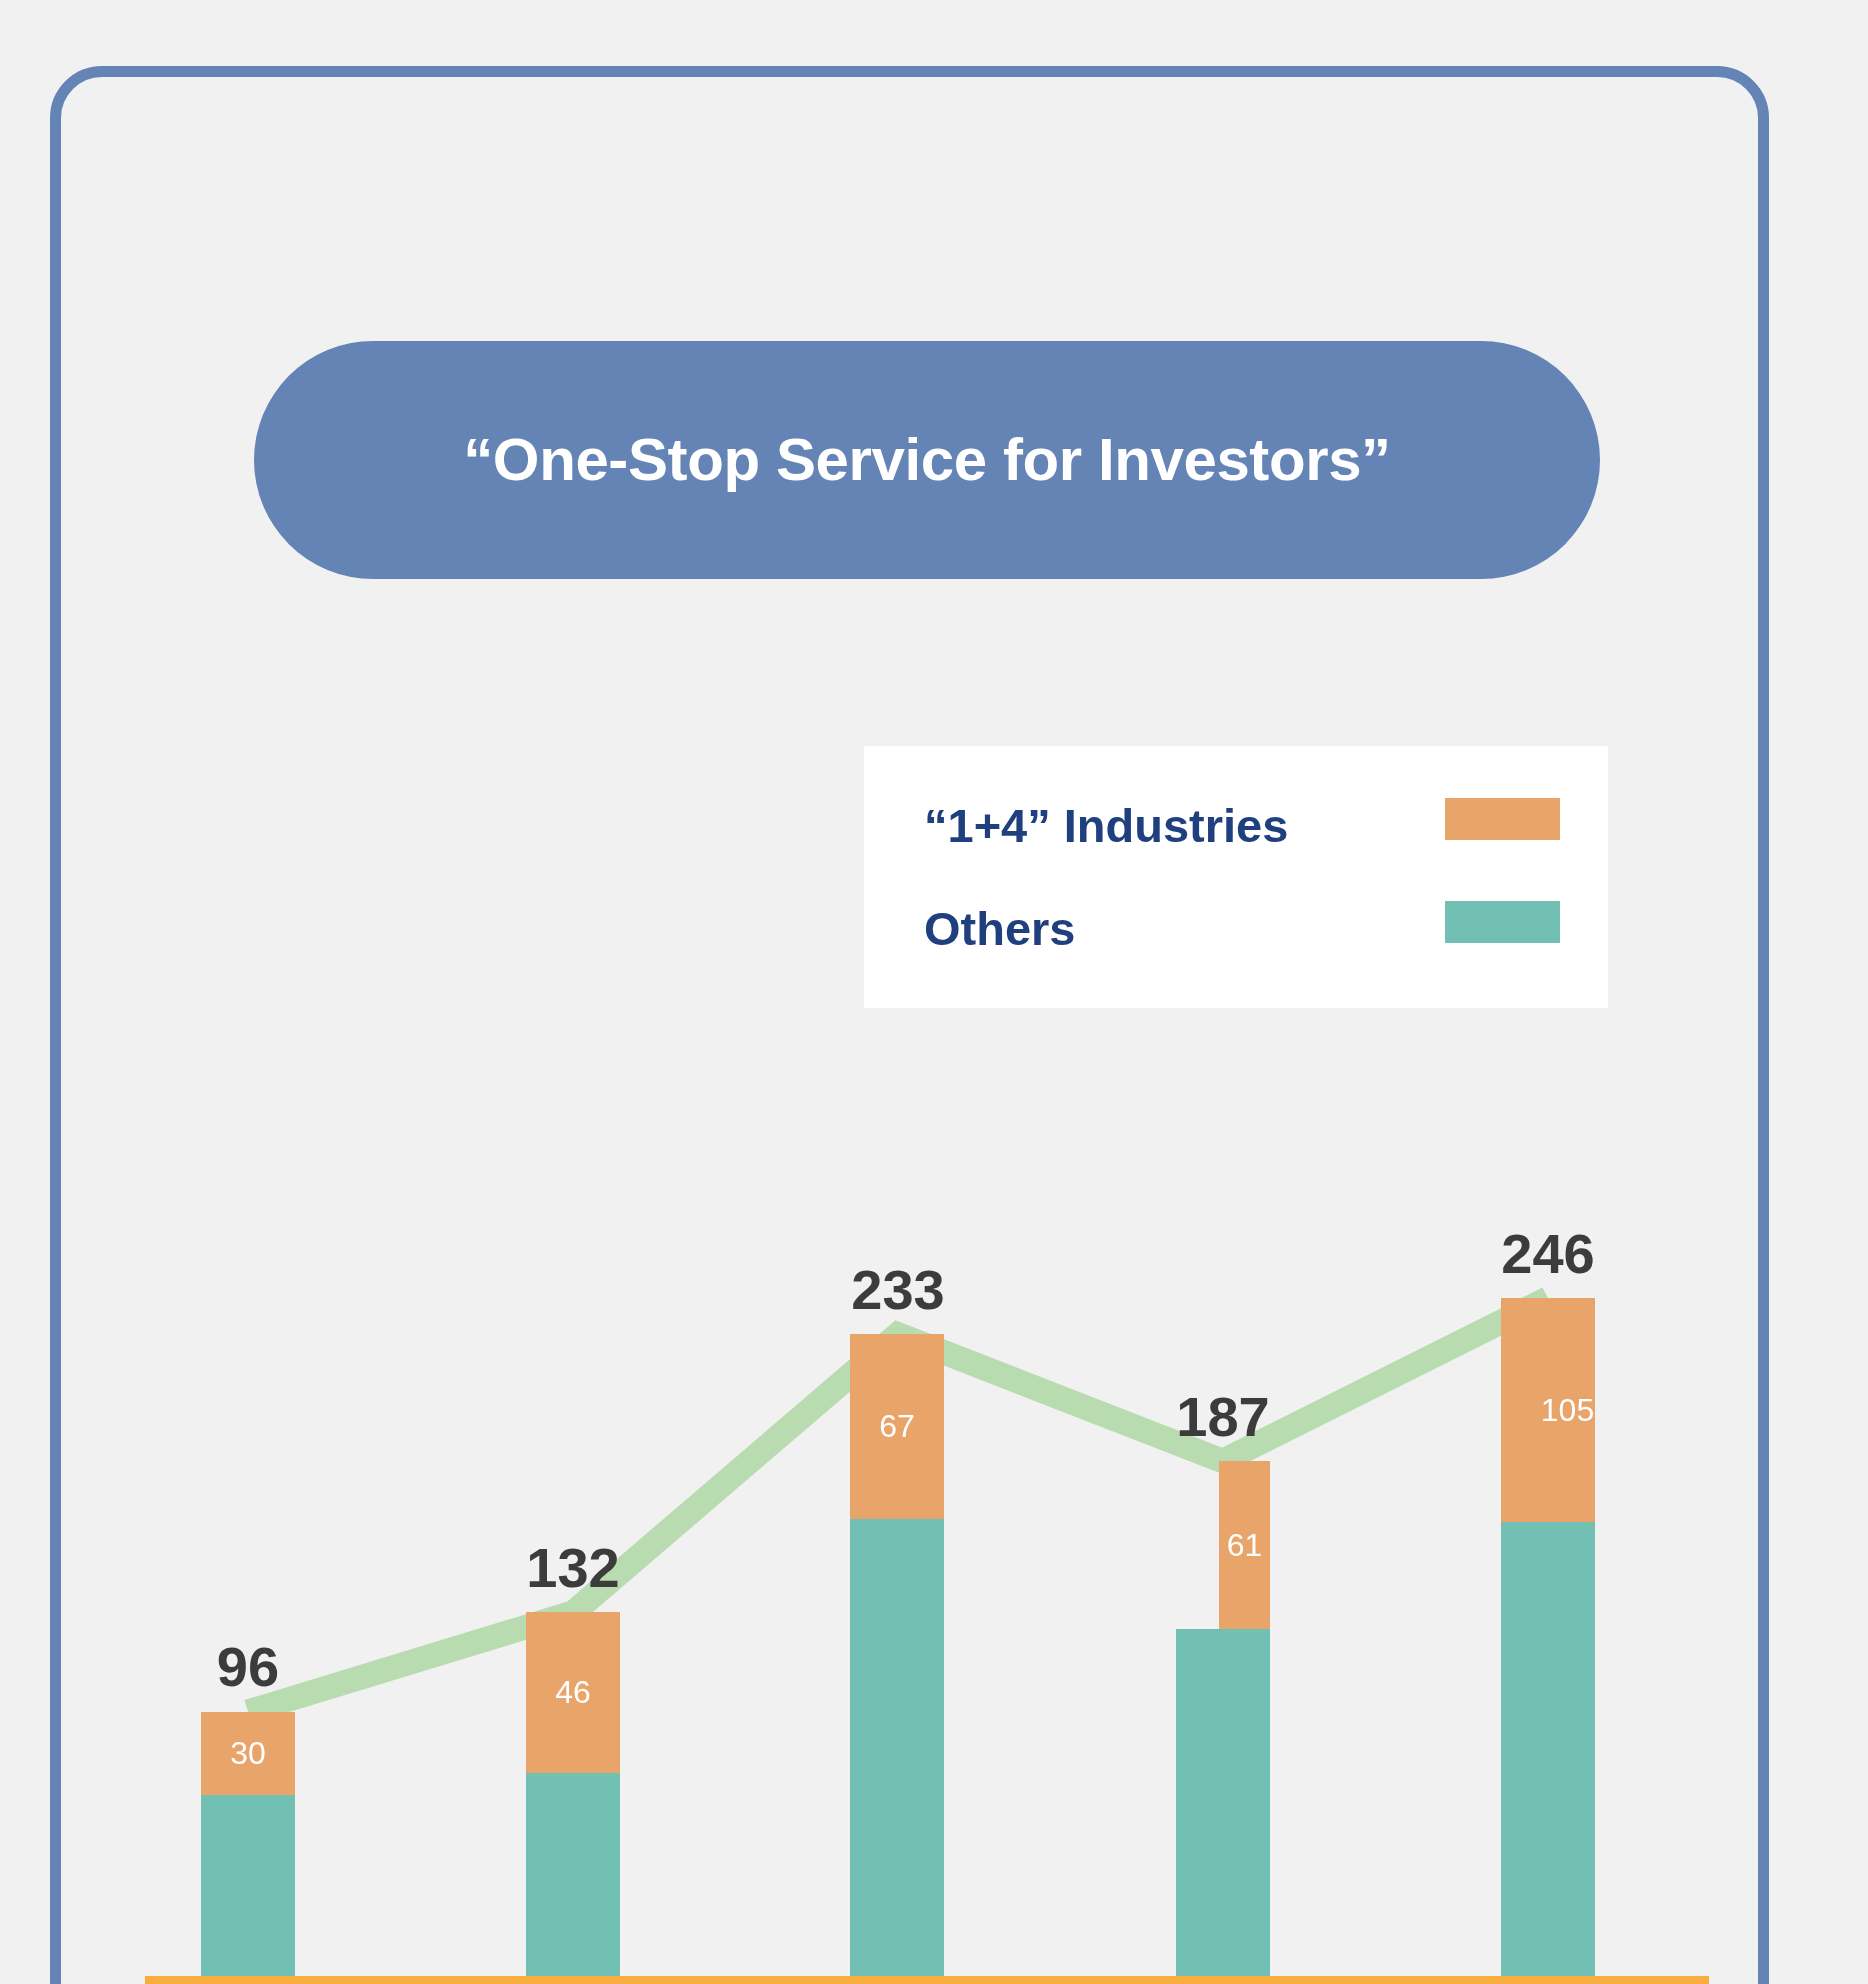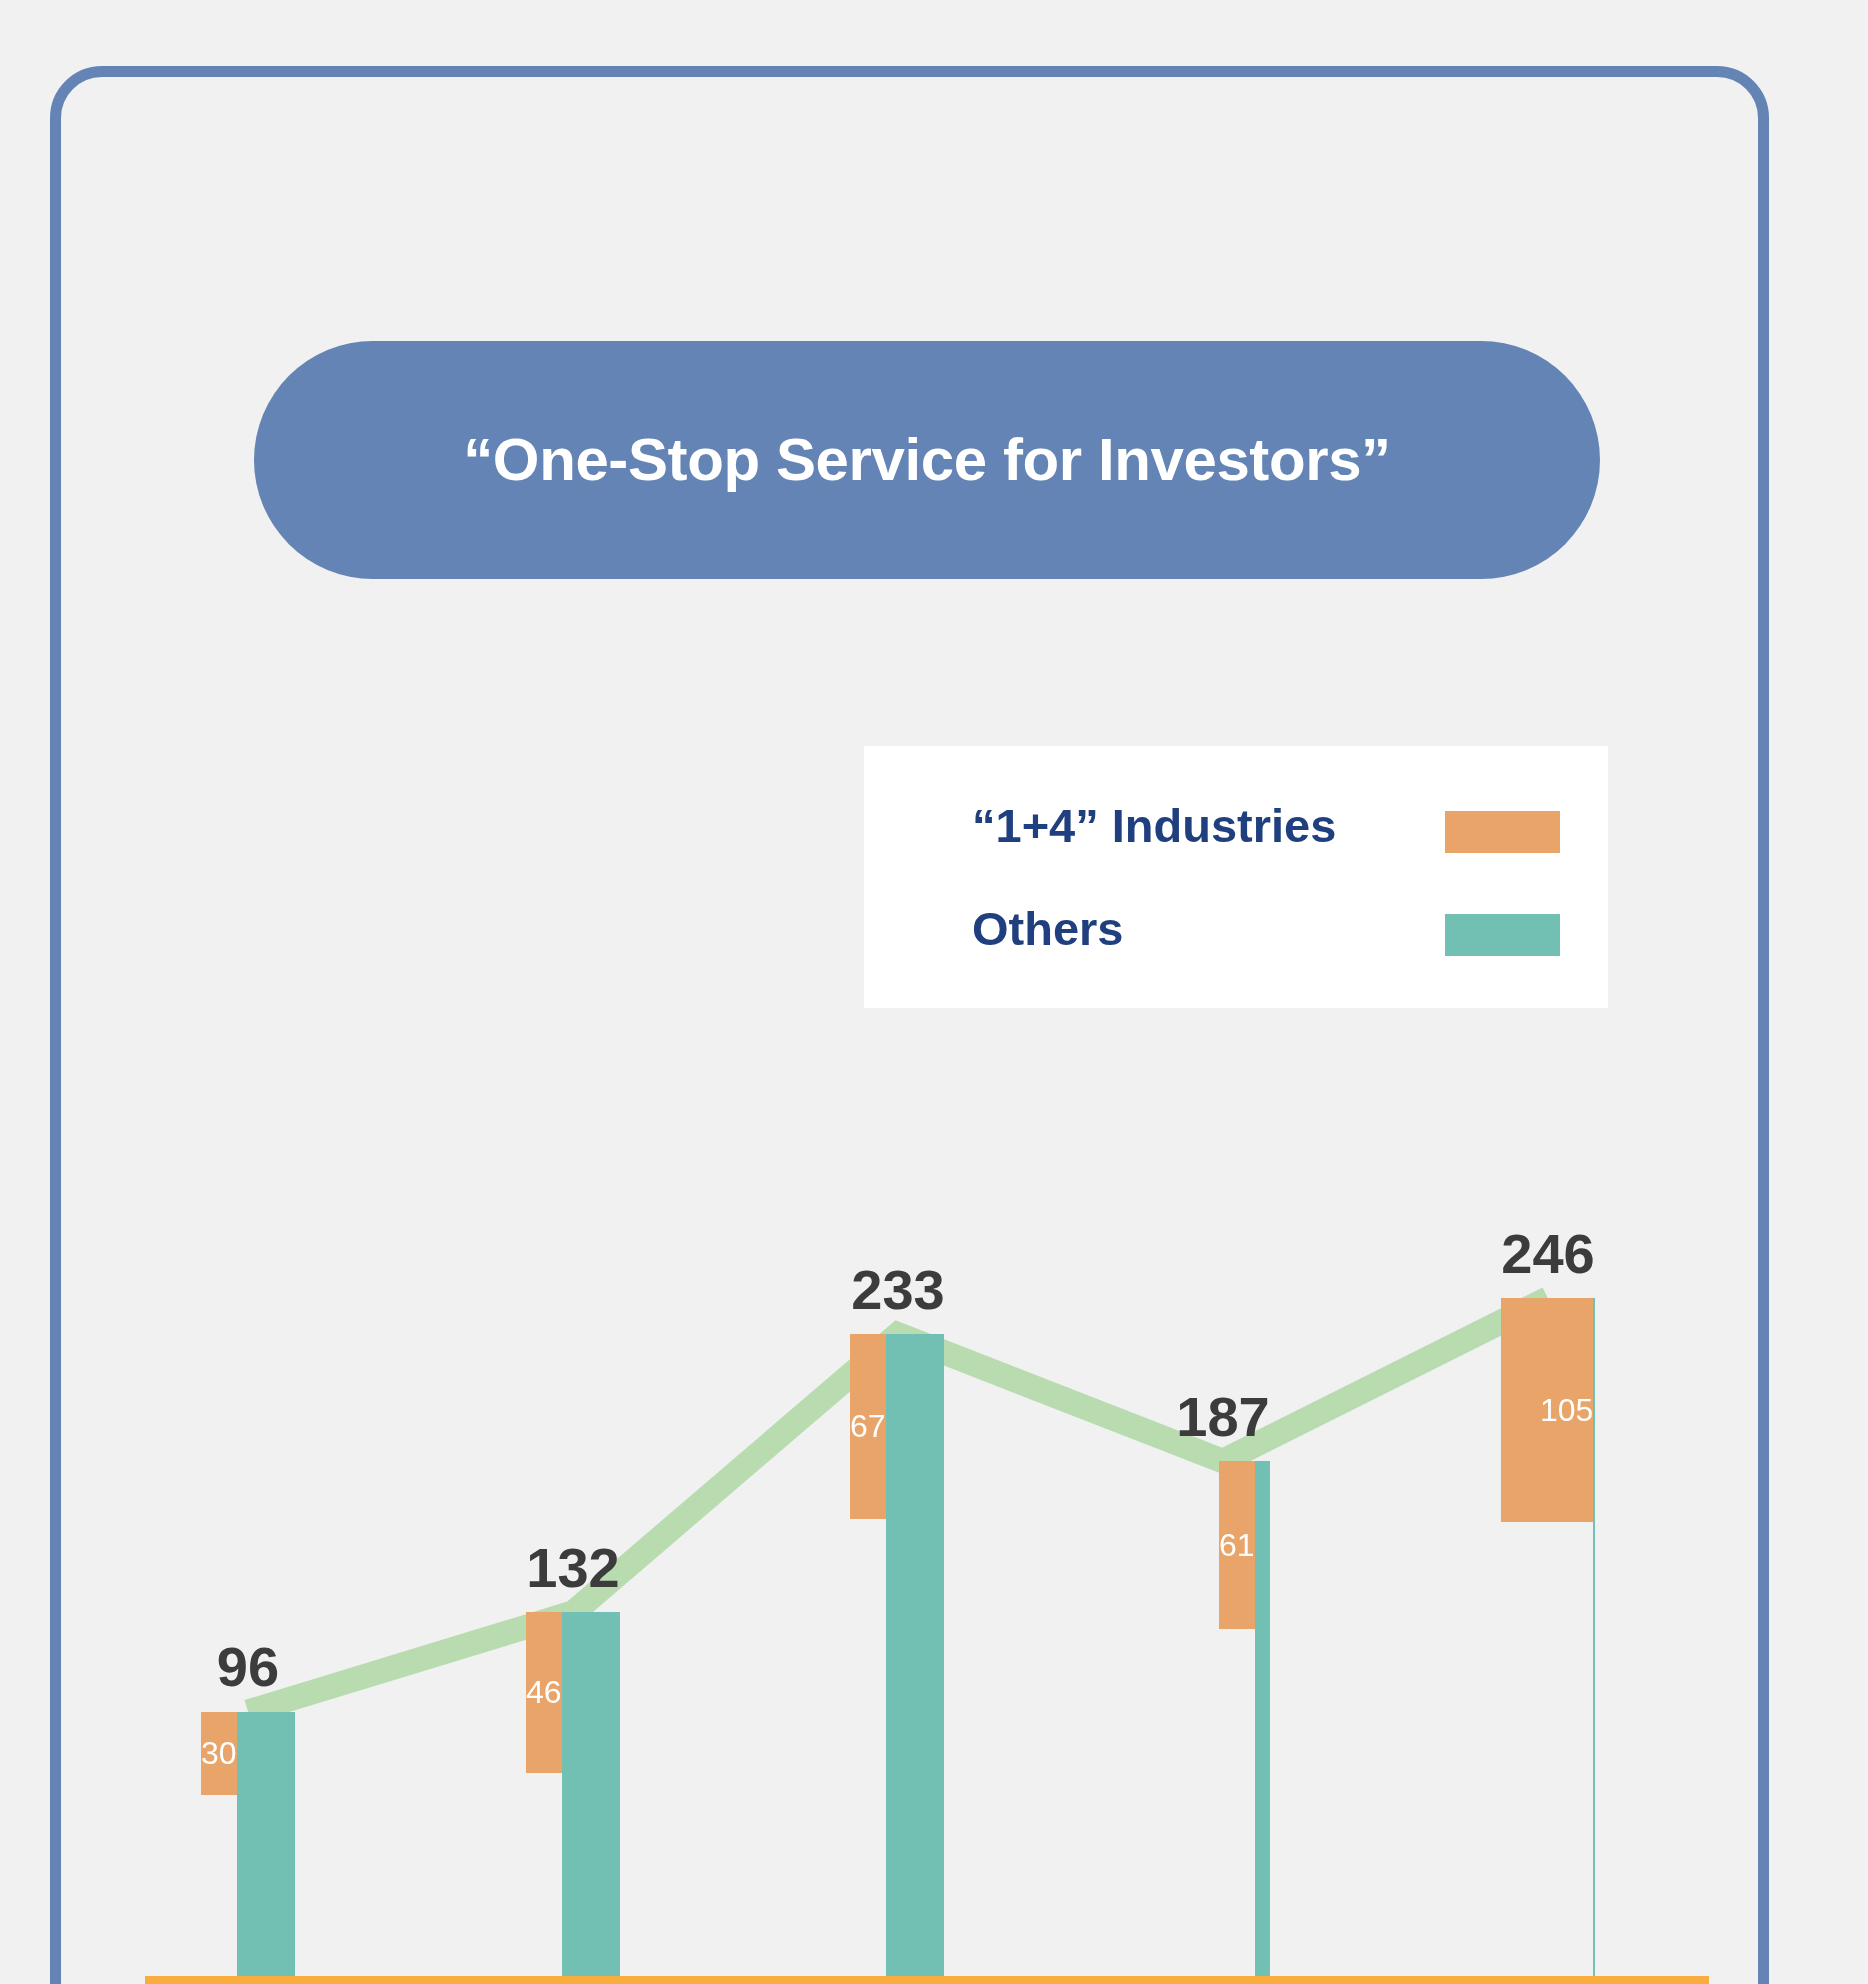--- a/index.html
+++ b/index.html
@@ -43,21 +43,21 @@
     position: absolute;
     left: 864px; top: 746px;
     width: 744px; height: 262px;
     background: #ffffff;
     display: flex; flex-direction: column;
     justify-content: center;
     padding: 0 48px 0 60px;
     gap: 48px;
   }
   .legend-row {
-    display: flex; align-items: flex-end; justify-content: space-between; margin-left: 48px;
+    display: flex; align-items: flex-start; justify-content: space-between;
   }
   .legend-label {
     font-size: 47px; font-weight: bold;
     color: #1f3f7f; white-space: nowrap;
   }
   .legend-swatch { width: 115px; height: 42px; flex: 0 0 auto; }
 
   
   #chart {
     position: absolute;
@@ -66,21 +66,21 @@
   }
   #plot {
     position: absolute;
     left: 145px; top: 1072px;
     width: 1564px; height: 904px;
   }
   .bar {
     position: absolute;
     bottom: 0;
     width: 94px;
-    display: flex; flex-direction: row;
+    display: flex; flex-direction: column;
   }
   .seg-top {
     background: #e8a469;
     display: flex; align-items: center; justify-content: center;
     color: #ffffff; font-size: 32px; font-weight: normal;
     flex: 0 0 auto;
   }
   .seg-bottom { background: #72bfb4; flex: 1 1 auto; }
   .bar-total {
     position: absolute;

